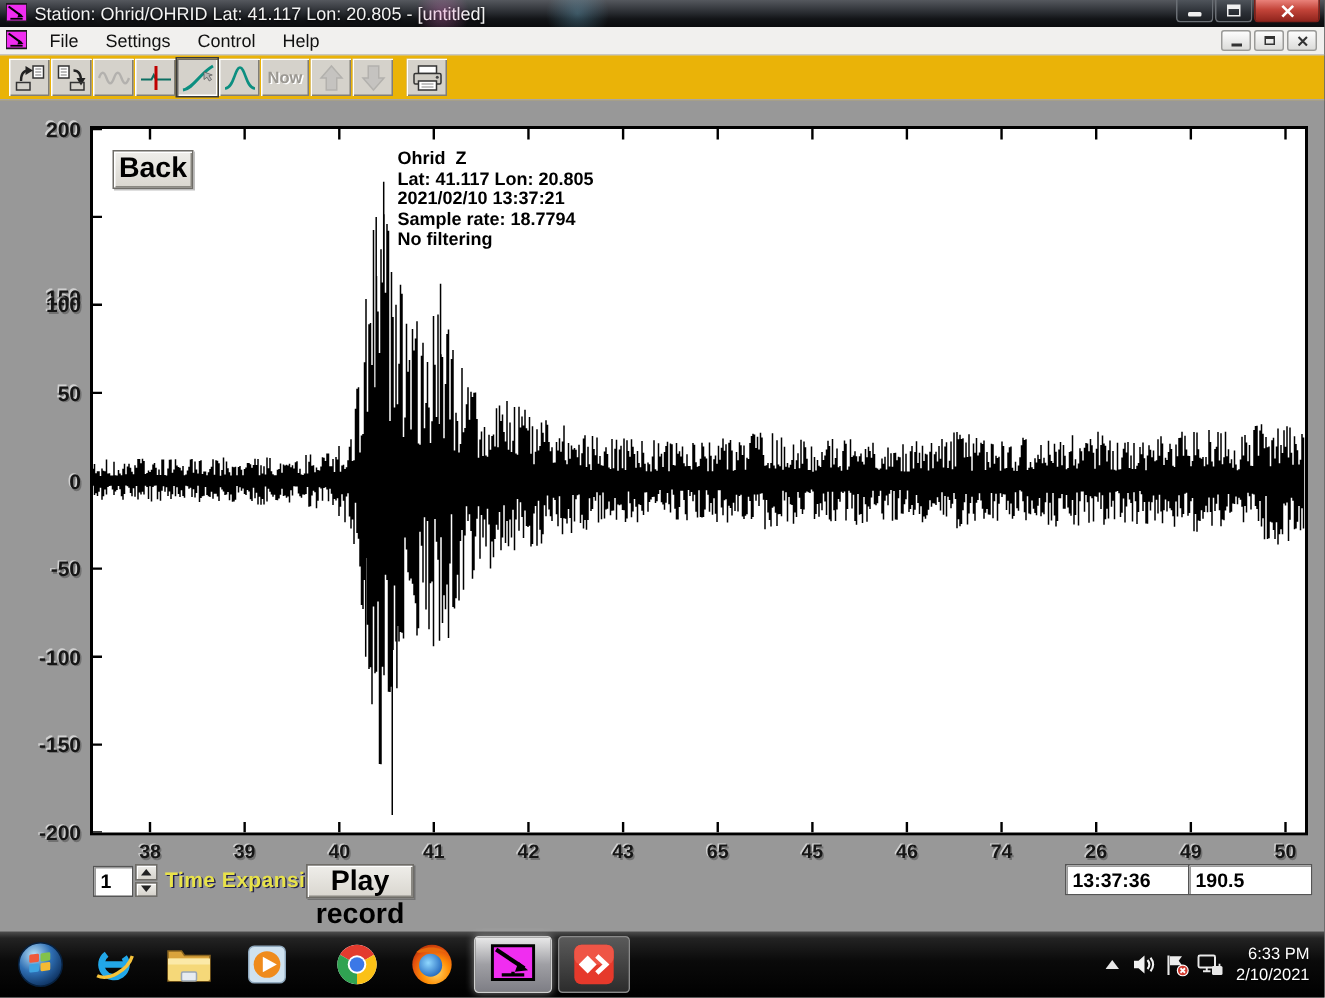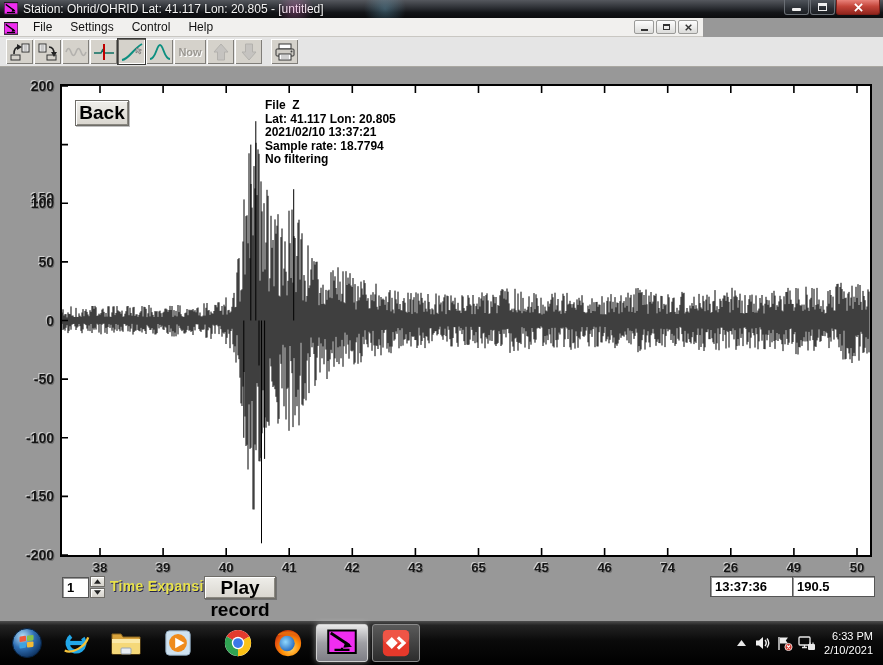--- a/index.html
+++ b/index.html
@@ -18,31 +18,31 @@
   .winbtns{position:absolute;right:3px;top:0;display:flex;gap:1px;z-index:3;}
   .wb{height:15px;display:flex;align-items:center;justify-content:center;
     border:1px solid #6a6f75;border-top:none;border-radius:0 0 3px 3px;
     background:linear-gradient(180deg,#4f545b,#2b2f35 60%,#1c1f23);cursor:pointer;}
   .wb-min{width:25px}.wb-max{width:25px}
   .wb-close{width:44px;background:linear-gradient(180deg,#e9827a,#c4453a 45%,#91251d);border-color:#7e2019;}
   .glyph-min{display:block;width:9px;height:3px;background:#f0f0f0;border-radius:1px;margin-top:4px;}
   .glyph-max{display:block;width:9px;height:8px;border:1px solid #f0f0f0;border-top-width:3px;background:transparent;}
 
   
-  .menubar{position:absolute;left:0;top:18px;width:703px;height:19px;background:#f1f0ee;border-bottom:1px solid #c9c7c2;display:flex;align-items:flex-end;}
+  .menubar{position:absolute;left:0;top:18px;width:883px;height:19px;background:#f1f0ee;border-bottom:1px solid #c9c7c2;display:flex;align-items:center;}
   .menu-appicon{width:14px;height:14px;margin:0 6px 0 4px;}
   .menu-items{display:flex;height:100%;align-items:center;}
   .menu-item{padding:0 9px;font-size:12px;color:#111;line-height:19px;cursor:pointer;}
   .child-controls{position:absolute;right:5px;top:2px;display:flex;gap:2px;}
   .cb{width:20px;height:14px;background:linear-gradient(180deg,#fdfdfd,#dcdcda);border:1px solid #9a9a98;border-radius:2px;display:flex;align-items:center;justify-content:center;cursor:pointer;}
   .cglyph-min{width:7px;height:2px;background:#333;margin-top:6px;}
   .cglyph-max{width:7px;height:6px;border:1px solid #333;border-top-width:2px;}
 
   
-  .toolbar{position:absolute;left:0;top:37px;width:883px;height:30px;background:#e5e5e5;border-bottom:1px solid #a9a7a1;display:flex;align-items:center;padding-left:6px;}
+  .toolbar{position:absolute;left:0;top:37px;width:883px;height:30px;background:#eab308;border-bottom:1px solid #a9a7a1;display:flex;align-items:center;padding-left:6px;}
   .tbtn{width:27px;height:25px;margin-right:1px;background:#d5d2cb;display:flex;align-items:center;justify-content:center;cursor:pointer;
     box-shadow:inset 1px 1px 0 #ffffff,inset -1px -1px 0 #807e79;}
   .tbtn.wide{width:32px;}
   .tbtn.active{box-shadow:inset 1px 1px 0 #6b6965,inset -1px -1px 0 #ffffff;outline:1px solid #3a3a38;}
   .tbtn.disabled{cursor:default;}
   .tbtn.disabled svg{opacity:.45;filter:grayscale(1);}
   .now-label{font-size:11px;font-weight:bold;color:#9b9892;text-shadow:1px 1px 0 #fff;}
   .tbtn.print{margin-left:8px;}
 
   
@@ -241,21 +241,21 @@
         <div class="xlabel" style="left: 584.64px;">46</div>
         <div class="xlabel" style="left: 647.72px;">74</div>
         <div class="xlabel" style="left: 710.8px;">26</div>
         <div class="xlabel" style="left: 773.88px;">49</div>
         <div class="xlabel" style="left: 836.96px;">50</div>
       </div>
 
     <button class="btn btn-back">Back</button>
 
     <div class="annotation" id="annotation">
-        <div class="ann-line">File  Z</div>
+        <div class="ann-line">Ohrid  Z</div>
         <div class="ann-line">Lat: 41.117 Lon: 20.805</div>
         <div class="ann-line">2021/02/10 13:37:21</div>
         <div class="ann-line">Sample rate: 18.7794</div>
         <div class="ann-line">No filtering</div>
       </div>
 
     <div class="field spin-value">1</div>
     <div class="spinner">
       <button class="spin">
         <svg width="7" height="5" viewBox="0 0 8 5">

